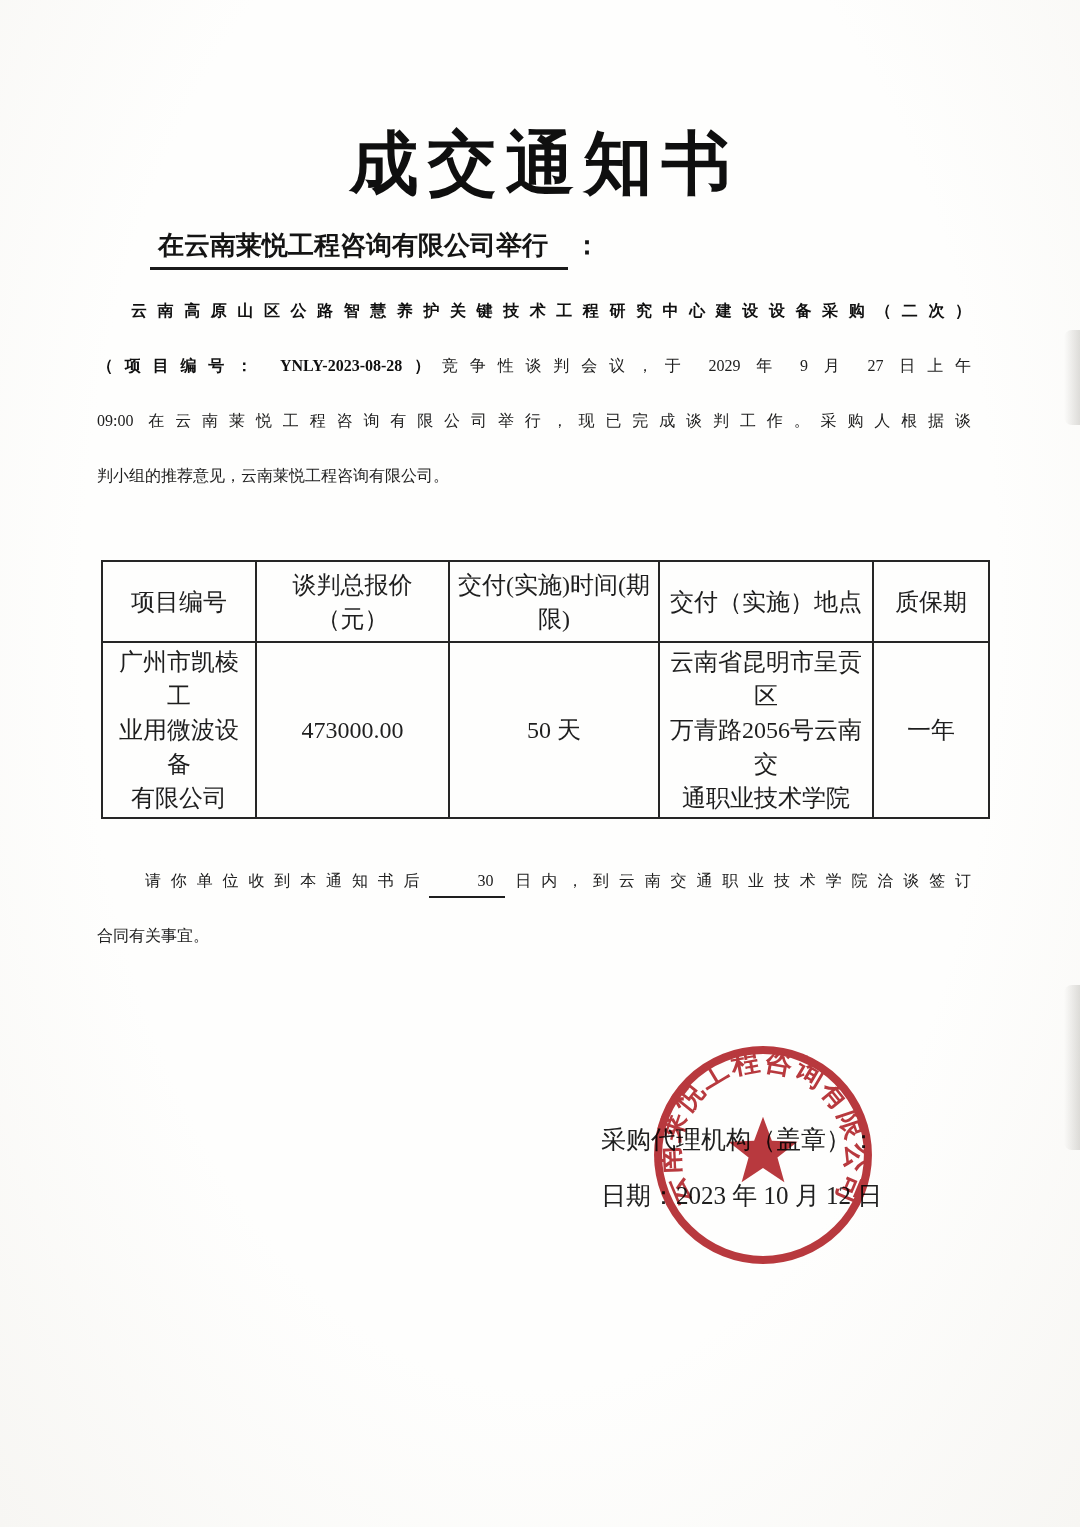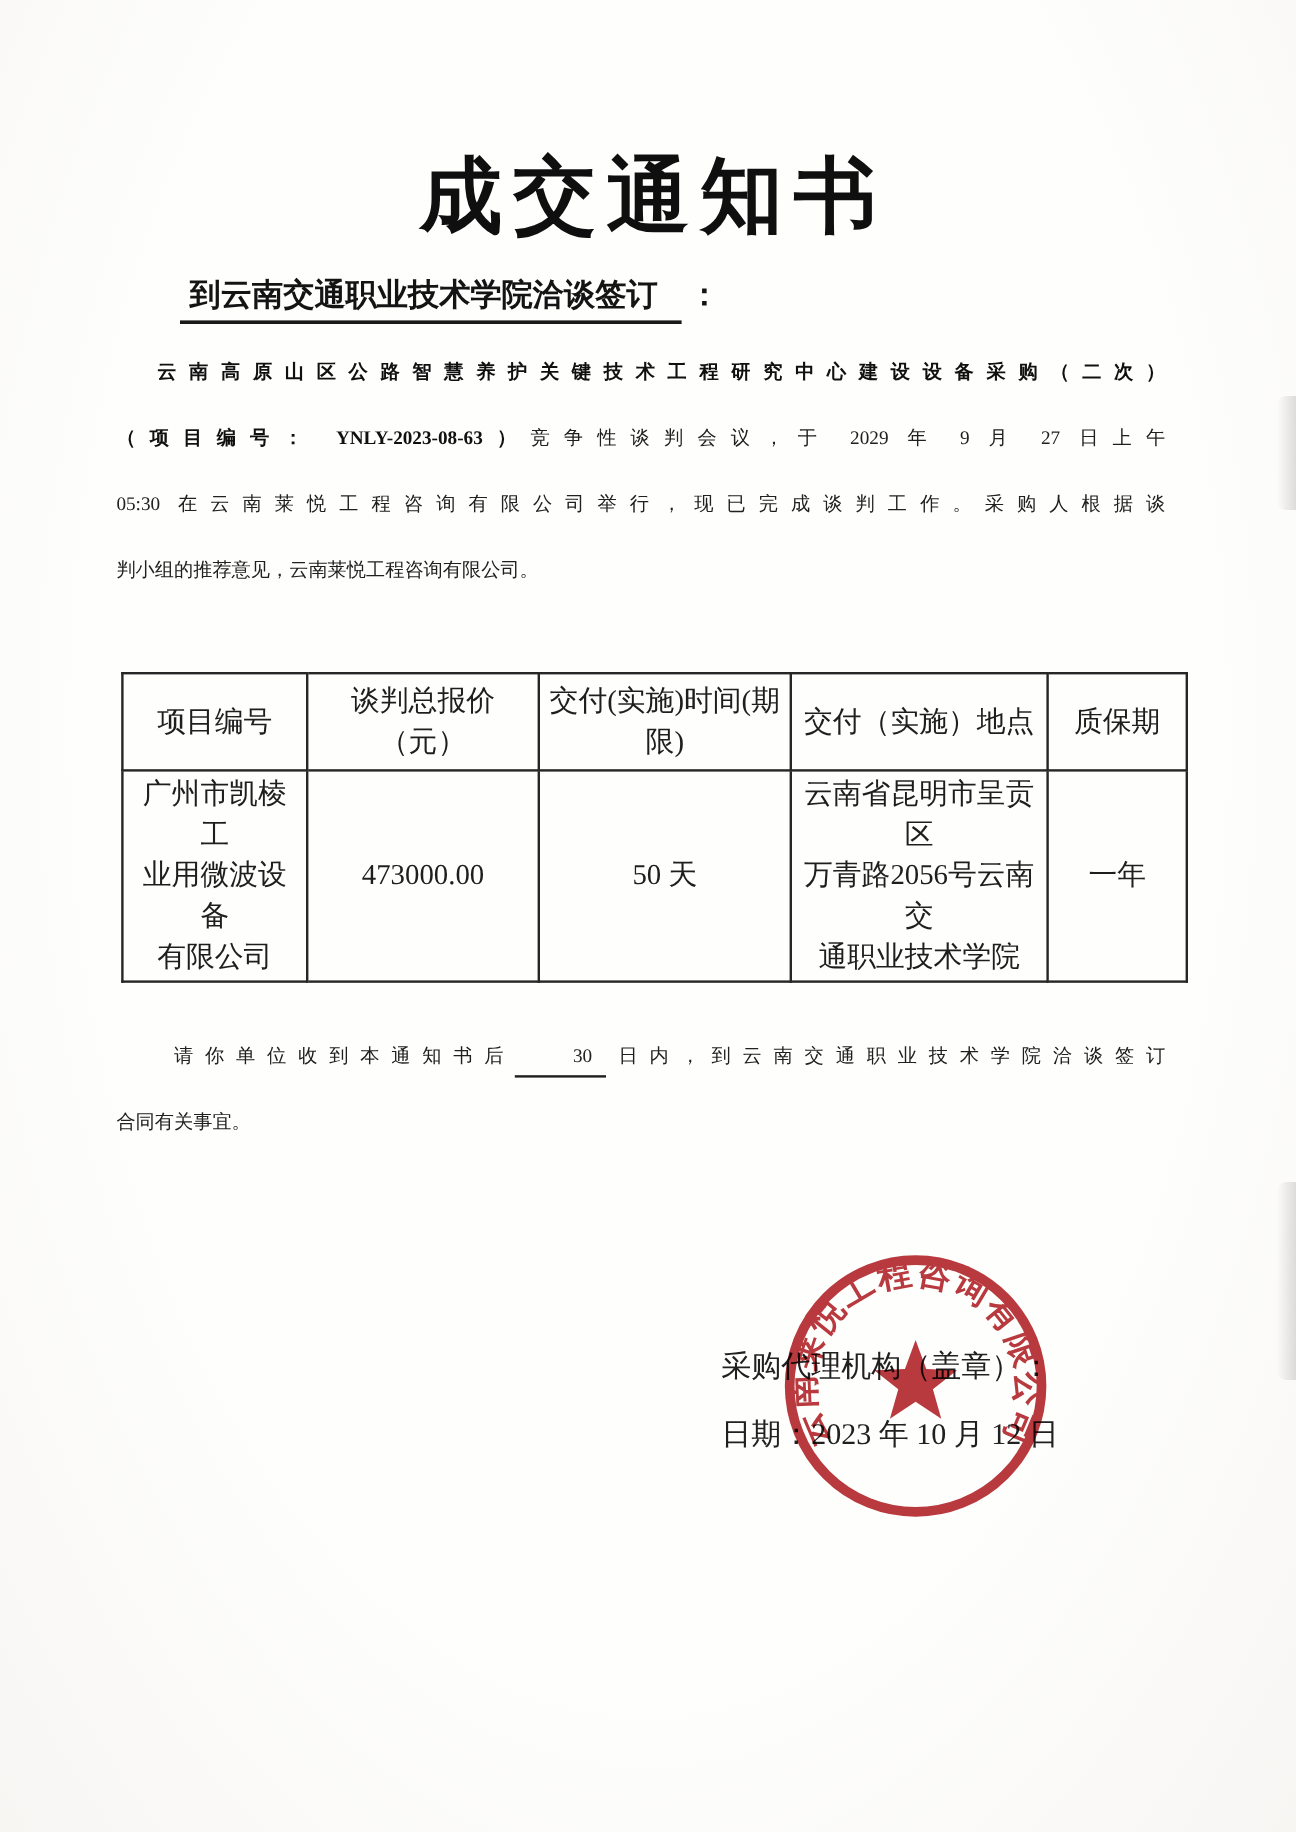--- a/index.html
+++ b/index.html
@@ -87,27 +87,27 @@
   .streak-b { top:985px; height:165px; }
 </style>
 </head>
 <body>
 
 <div class="page">
 
   <h1 class="doc-title">成交通知书</h1>
 
   <div class="addressee">
-    <span class="uname">到云南交通职业技术学院洽谈签订</span><span class="colon">：</span>
+    <span class="uname">在云南莱悦工程咨询有限公司举行</span><span class="colon">：</span>
   </div>
 
   <div class="para para1">
     <div class="line fill first bold">云南高原山区公路智慧养护关键技术工程研究中心建设设备采购（二次）</div>
-    <div class="line fill"><span class="bold">（项目编号： YNLY-2023-08-63）</span><span>竞争性谈判会议，于 2029 年 9 月 27 日上午</span></div>
-    <div class="line fill">05:30 在云南莱悦工程咨询有限公司举行，现已完成谈判工作。采购人根据谈</div>
+    <div class="line fill"><span class="bold">（项目编号： YNLY-2023-08-28）</span><span>竞争性谈判会议，于 2029 年 9 月 27 日上午</span></div>
+    <div class="line fill">09:00 在云南莱悦工程咨询有限公司举行，现已完成谈判工作。采购人根据谈</div>
     <div class="line">判小组的推荐意见，云南莱悦工程咨询有限公司。</div>
   </div>
 
   <table class="award">
     <colgroup>
       <col style="width:154px">
         <col style="width:193px">
         <col style="width:210px">
         <col style="width:214px">
         <col style="width:116px">

